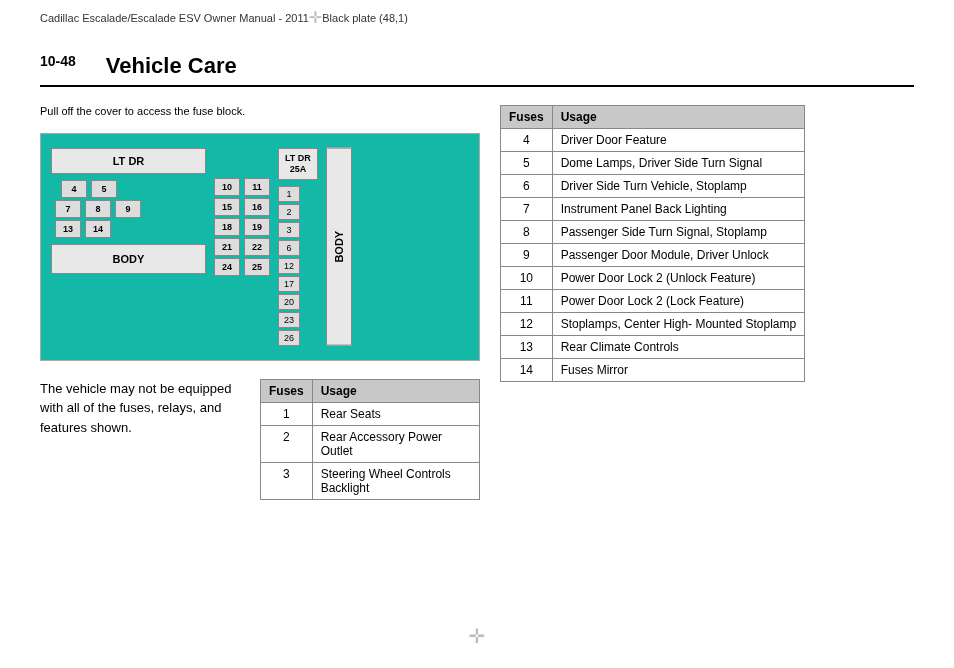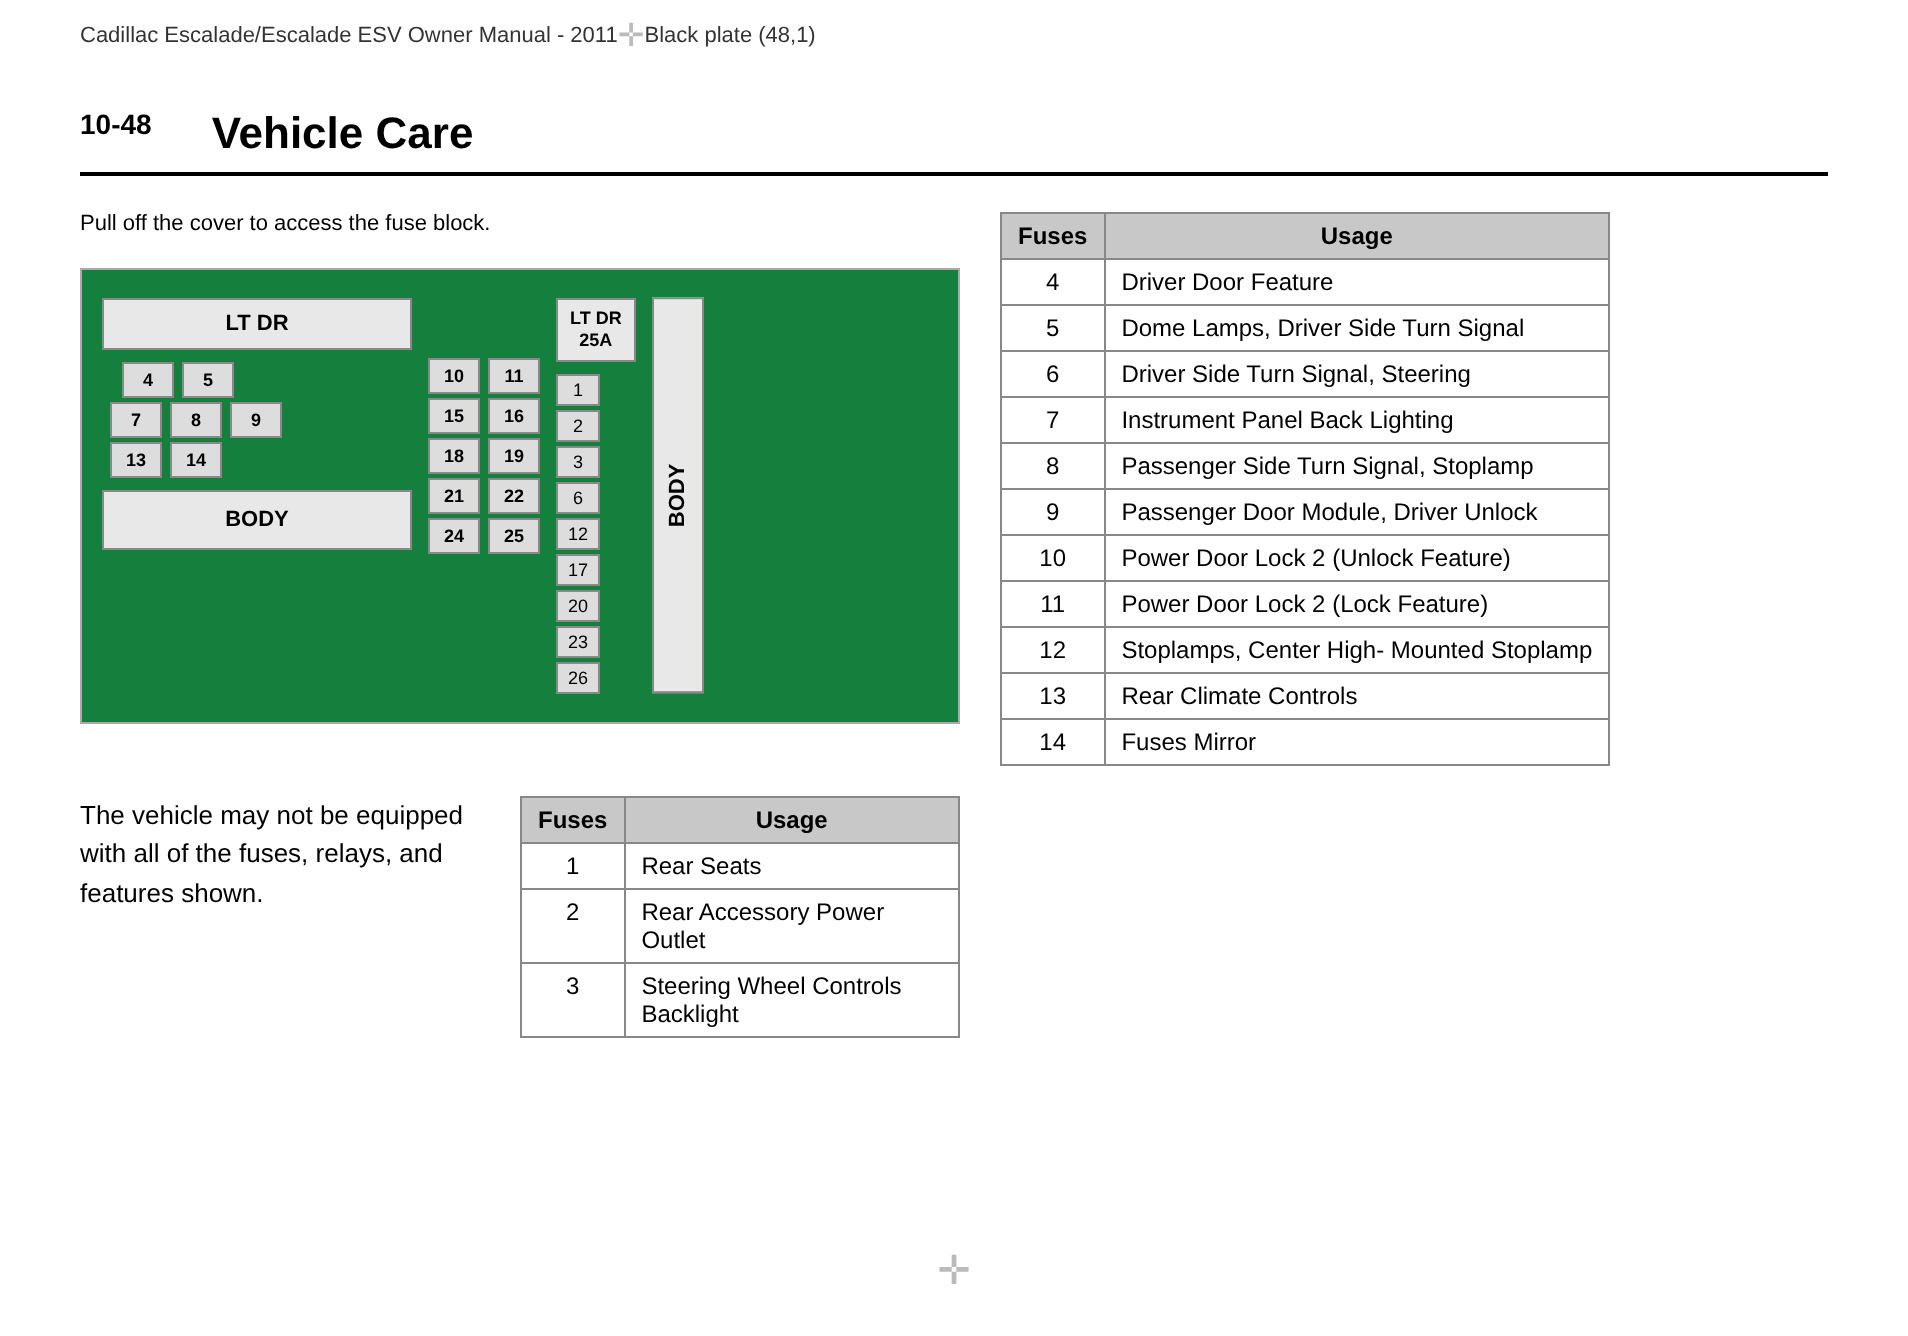--- a/index.html
+++ b/index.html
@@ -67,23 +67,23 @@
 
     
     .intro-text {
       font-size: 11px;
       margin-bottom: 16px;
     }
 
     
     .fuse-diagram {
       border: 1px solid #aaa;
-      background: #15803d;
+      background: #14b8a6;
       padding: 14px 10px;
-      margin-bottom: 36px;
+      margin-bottom: 18px;
       position: relative;
       min-height: 200px;
     }
     .diagram-inner {
       display: flex;
       gap: 8px;
     }
     .diagram-left {
       flex: 0 0 155px;
     }
@@ -162,21 +162,21 @@
     
     table {
       border-collapse: collapse;
       font-size: 12px;
     }
     table th {
       background: #c8c8c8;
       border: 1px solid #888;
       padding: 4px 8px;
       font-weight: bold;
-      text-align: center;
+      text-align: left;
     }
     table td {
       border: 1px solid #888;
       padding: 4px 8px;
       vertical-align: top;
     }
     table td:first-child {
       text-align: center;
       white-space: nowrap;
     }
@@ -350,21 +350,21 @@
         <tr>
               <td>4</td>
               <td>Driver Door Feature</td>
             </tr>
             <tr>
               <td>5</td>
               <td>Dome Lamps, Driver Side Turn Signal</td>
             </tr>
             <tr>
               <td>6</td>
-              <td>Driver Side Turn Signal, Steering</td>
+              <td>Driver Side Turn Vehicle, Stoplamp</td>
             </tr>
             <tr>
               <td>7</td>
               <td>Instrument Panel Back Lighting</td>
             </tr>
             <tr>
               <td>8</td>
               <td>Passenger Side Turn Signal, Stoplamp</td>
             </tr>
             <tr>

